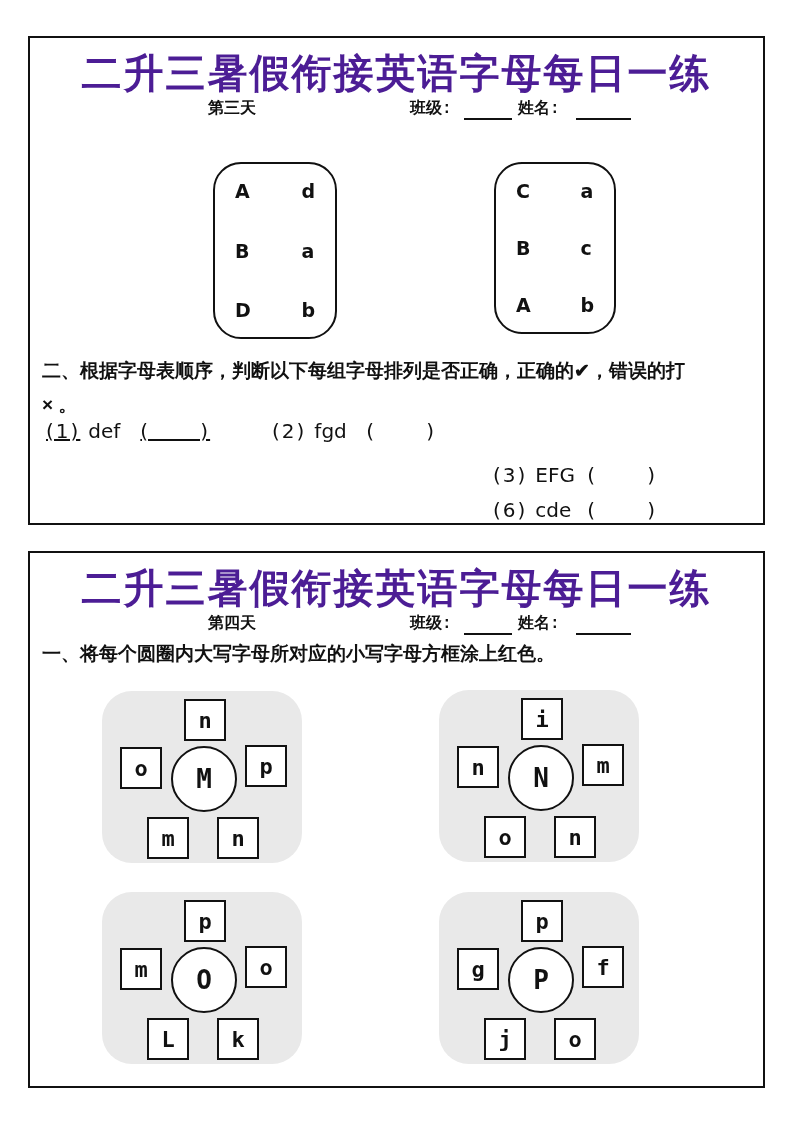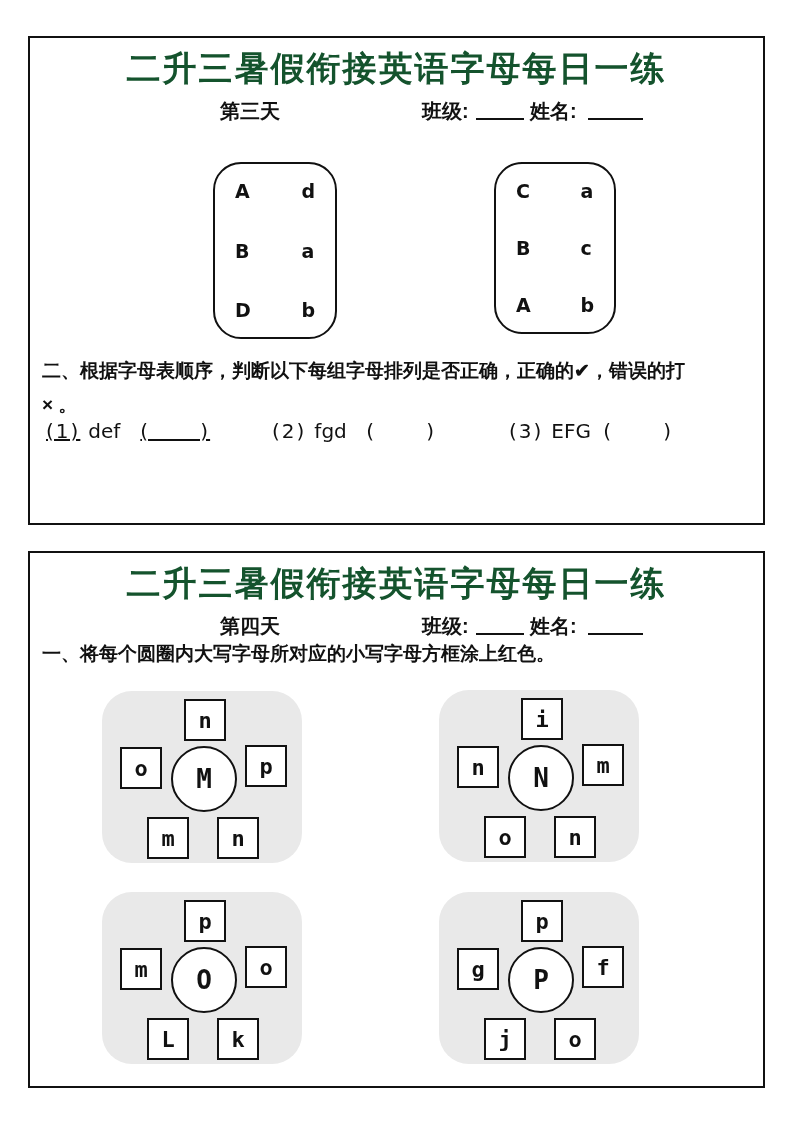--- a/index.html
+++ b/index.html
@@ -18,27 +18,27 @@
     background: #ffffff;
   }
   #page1 { top: 36px; height: 489px; }
   #page2 { top: 551px; height: 537px; }
 
   .title {
     position: absolute;
     top: 8px; left: 0;
     width: 100%;
     text-align: center;
-    font-size: 34px;
+    font-size: 40px;
     font-weight: bold;
     letter-spacing: 2px;
-    color: #14532d;
-  }
-
-  .hdr { position: absolute; top: 58px; left: 16px; width: 100%; height: 28px; font-size: 20px; font-weight: bold; }
+    color: #4c1d95;
+  }
+
+  .hdr { position: absolute; top: 58px; left: 4px; width: 100%; height: 28px; font-size: 16px; font-weight: bold; font-family: Liberation Mono, monospace; }
   .hdr .day   { position: absolute; left: 174px; top: 2px; }
   .hdr .lbl-class { position: absolute; left: 376px; top: 2px; }
   .hdr .lbl-name  { position: absolute; left: 484px; top: 2px; }
   .blank {
     position: absolute; top: 4px; height: 20px;
     border-bottom: 2px solid #111111;
   }
   .blank.class-blank { left: 430px; width: 48px; }
   .blank.name-blank  { left: 542px; width: 55px; }
 
@@ -78,21 +78,21 @@
   
   .judge-row { position: absolute; left: 0; width: 100%; height: 30px; font-size: 20px; }
   .jr1 { top: 381px; }
   .jr2 { top: 416px; }
   .judge-item { position: absolute; top: 0; white-space: pre; font-family: "DejaVu Sans", sans-serif; }
   .judge-item .jnum { letter-spacing: 2px; }
   .judge-item .jlet { display: inline-block; min-width: 52px; margin-left: 8px; }
   .judge-item .jblank { letter-spacing: 2px; }
   .judge-item.c1 { left: 16px; text-decoration: underline; }
   .judge-item.c2 { left: 242px; }
-  .judge-item.c3 { left: 479px; }
+  .judge-item.c3 { left: 463px; margin-top: 44px; }
 
   
   .panel {
     position: absolute;
     width: 200px; height: 172px;
     background: #e9e9e9;
     border-radius: 30px;
   }
   .pm { left: 72px;  top: 138px; }
   .pn { left: 409px; top: 137px; }
@@ -170,20 +170,21 @@
 
   <p class="instr i2a">二、根据字母表顺序，判断以下每组字母排列是否正确，正确的✔，错误的打</p>
   <p class="instr i2b">× 。</p>
 
   <div class="judge-row jr1">
     <span class="judge-item c1"><span class="jnum">(1)</span><span class="jlet">def</span><span class="jblank">(      )</span></span>
     <span class="judge-item c2"><span class="jnum">(2)</span><span class="jlet">fgd</span><span class="jblank">(      )</span></span>
     <span class="judge-item c3"><span class="jnum">(3)</span><span class="jlet">EFG</span><span class="jblank">(      )</span></span>
   </div>
   <div class="judge-row jr2">
+    <span class="judge-item c3"><span class="jnum">(6)</span><span class="jlet">cde</span><span class="jblank">(      )</span></span>
   </div>
 </div>
 
 <div class="page" id="page2">
   <h1 class="title">二升三暑假衔接英语字母每日一练</h1>
 
   <div class="hdr">
     <span class="day">第四天</span>
     <span class="lbl-class">班级:</span>
     <span class="blank class-blank"></span>

